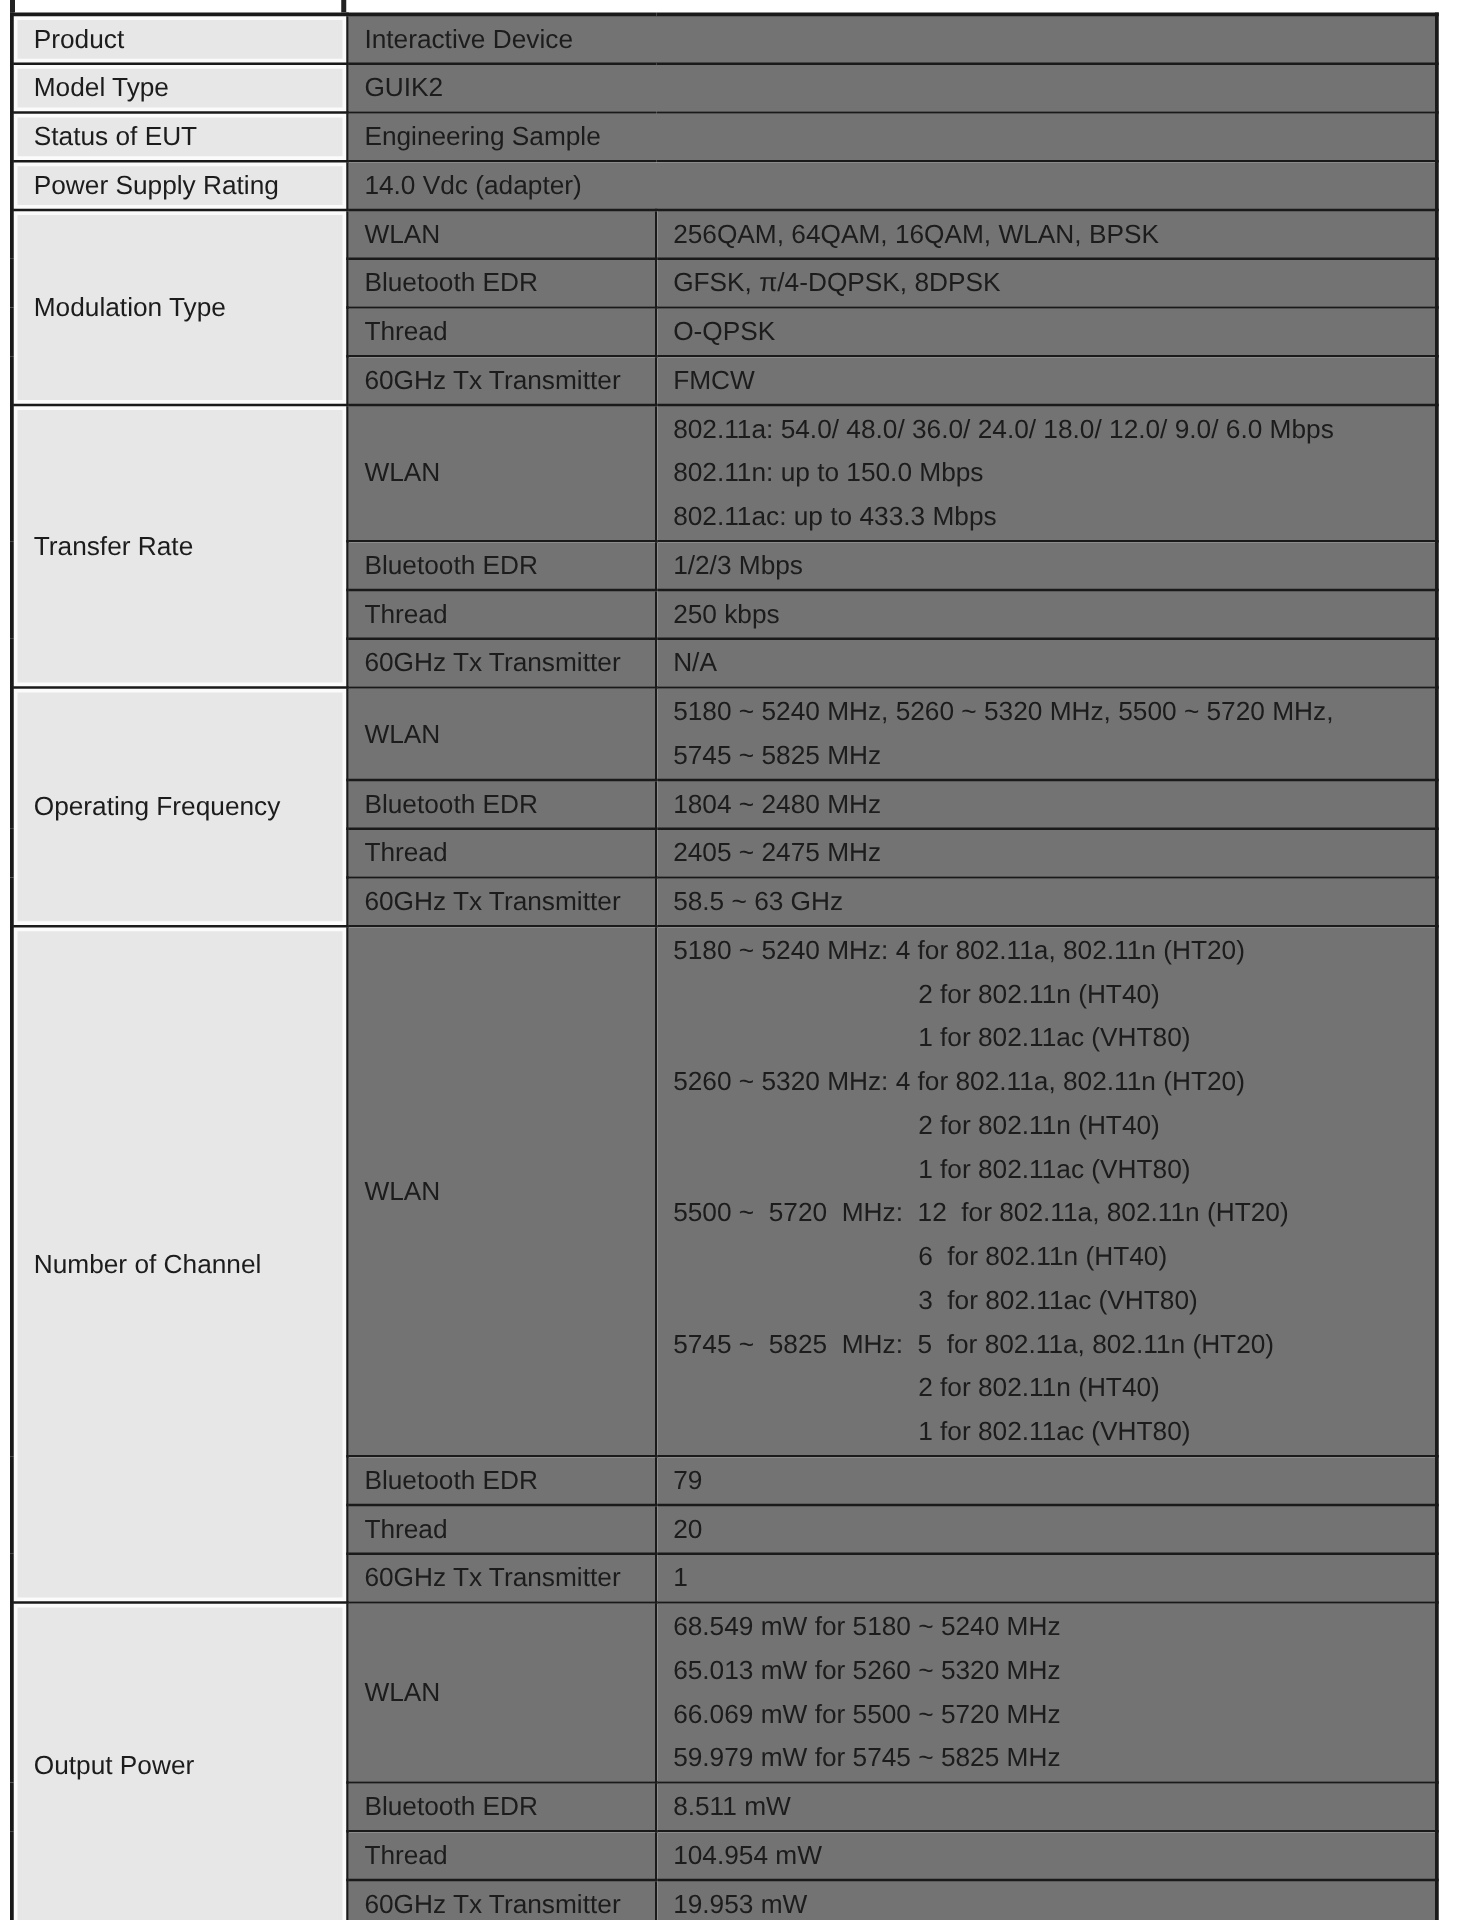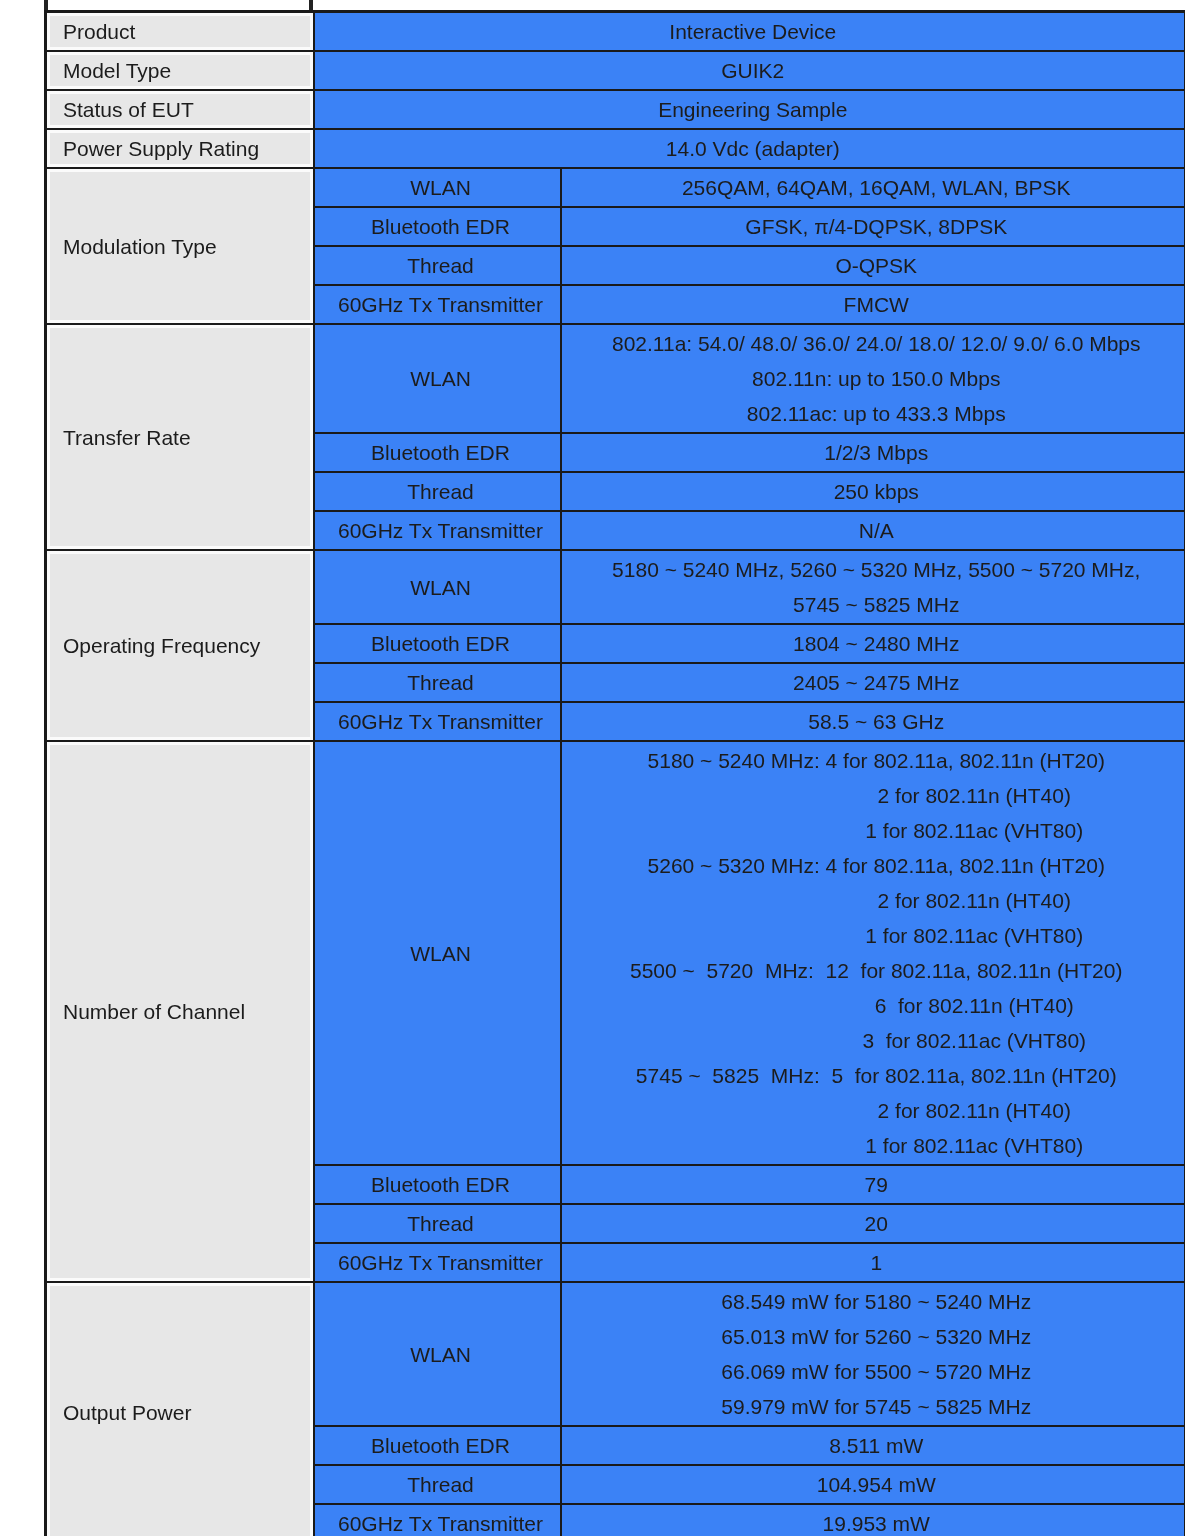--- a/index.html
+++ b/index.html
@@ -11,21 +11,20 @@
     width: 1185px;
     height: 1536px;
     position: relative;
     font-family: "Liberation Sans", sans-serif;
     color: #1c1c1c;
     overflow: hidden;
   }
   .page {
     position: absolute;
     inset: 0;
-    margin-left: 36px;
   }
   
   .remnant {
     position: absolute;
     background: #222222;
   }
   #remnant-left  { left: 8px;   top: 0; width: 4px;  height: 10px; }
   #remnant-mid   { left: 273px; top: 0; width: 4px;  height: 10px; }
 
   table.spec {
@@ -42,22 +41,21 @@
     vertical-align: middle;
     padding: 1px 6px 1px 13px;
     overflow: hidden;
   }
   td.label-cell {
     background: #e7e7e7;
     box-shadow: inset 0 0 0 3px #fbfbfb;
     padding-left: 16px;
   }
   td.sub-cell, td.value-cell {
-    background: #3b82f6;
-    text-align: center;
+    background: #737373;
   }
   .line {
     font-size: 21px;
     line-height: 35px;
     white-space: pre;
     color: #1c1c1c;
   }
   .label-cell .line {
     white-space: normal;
   }

